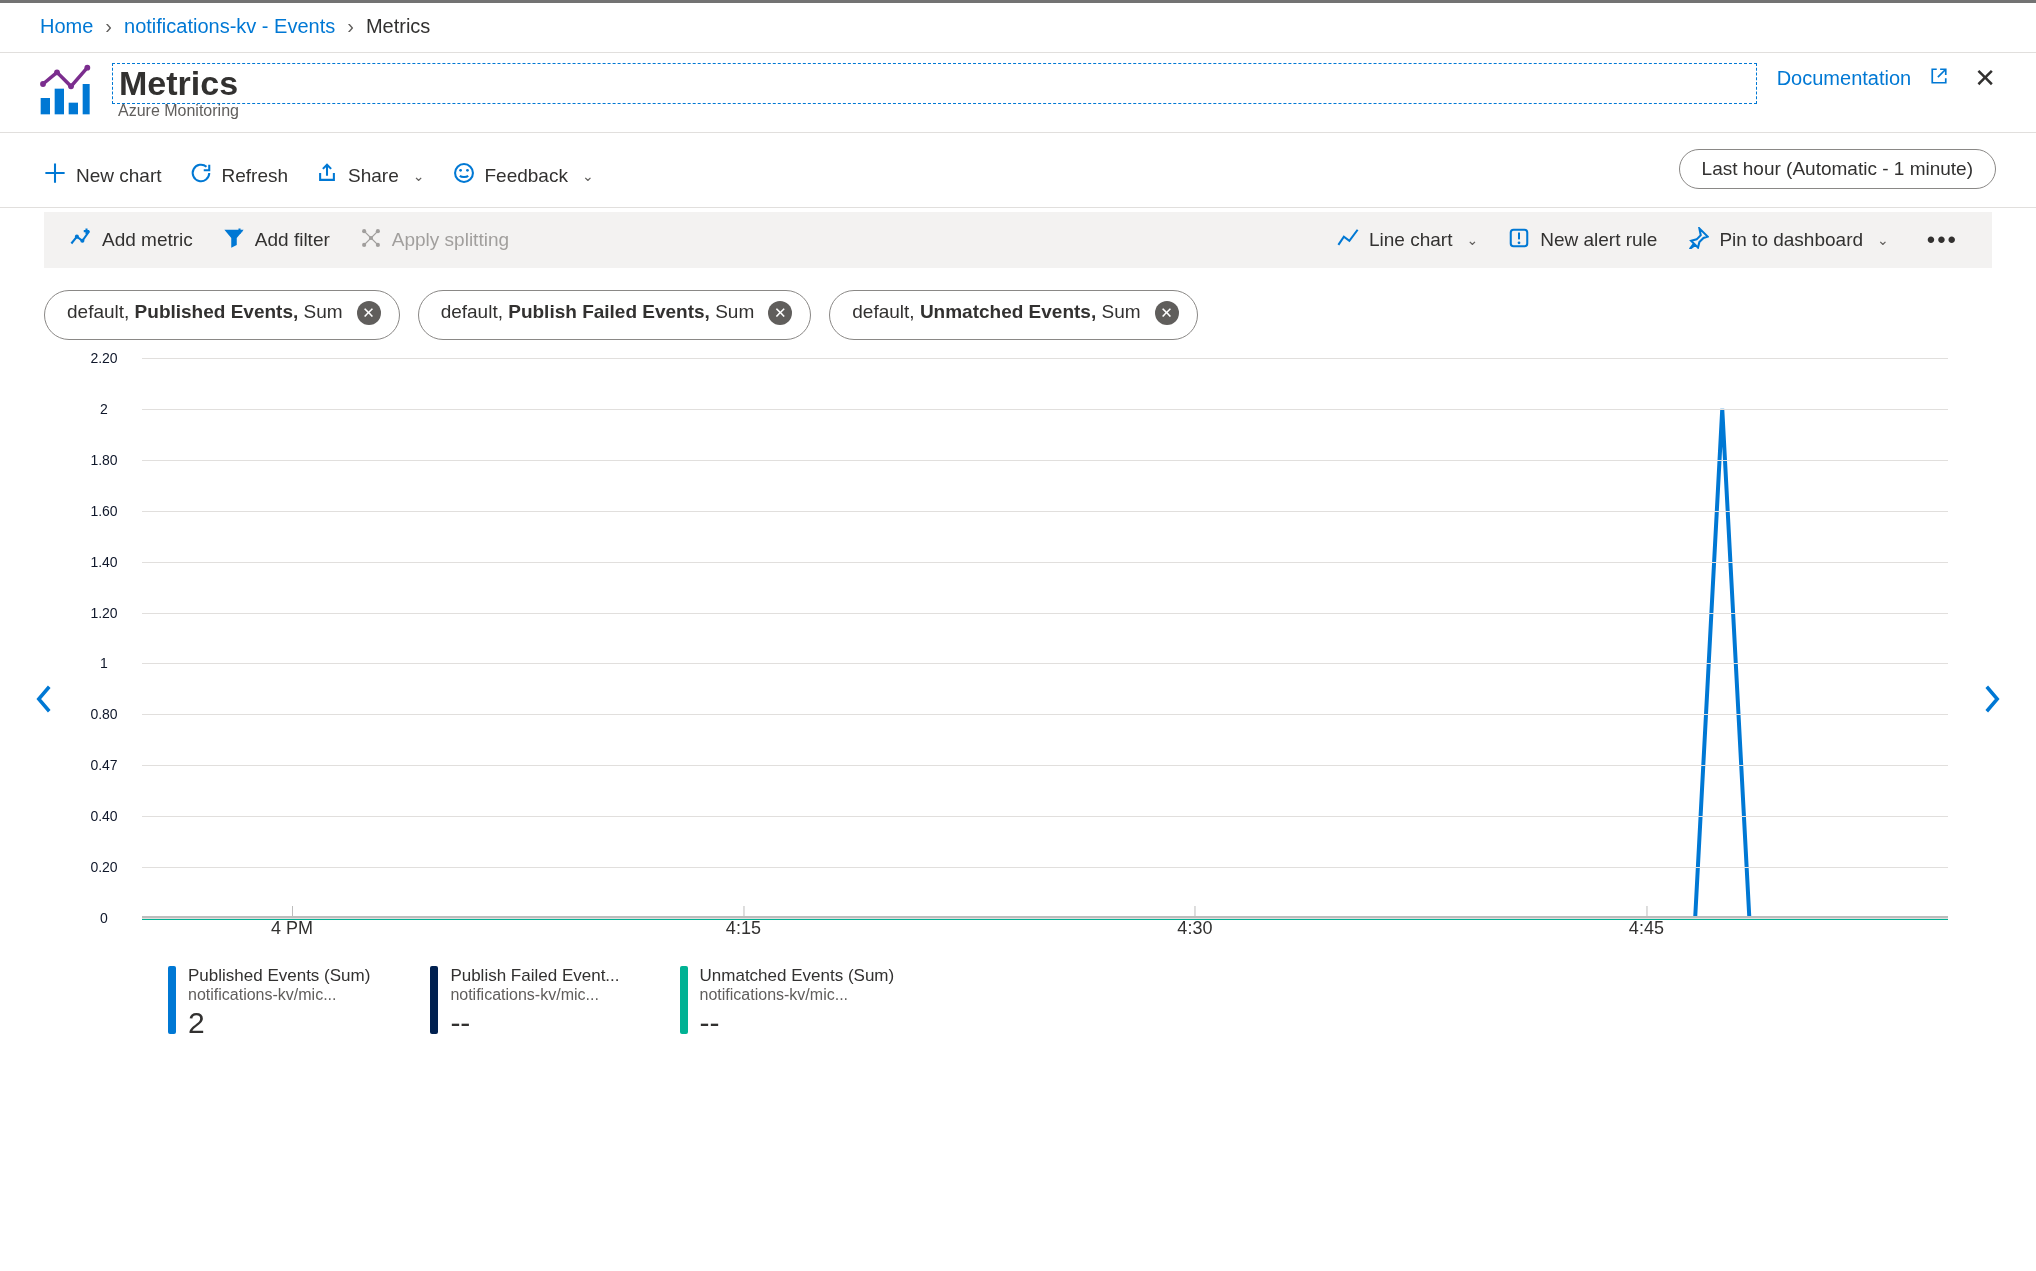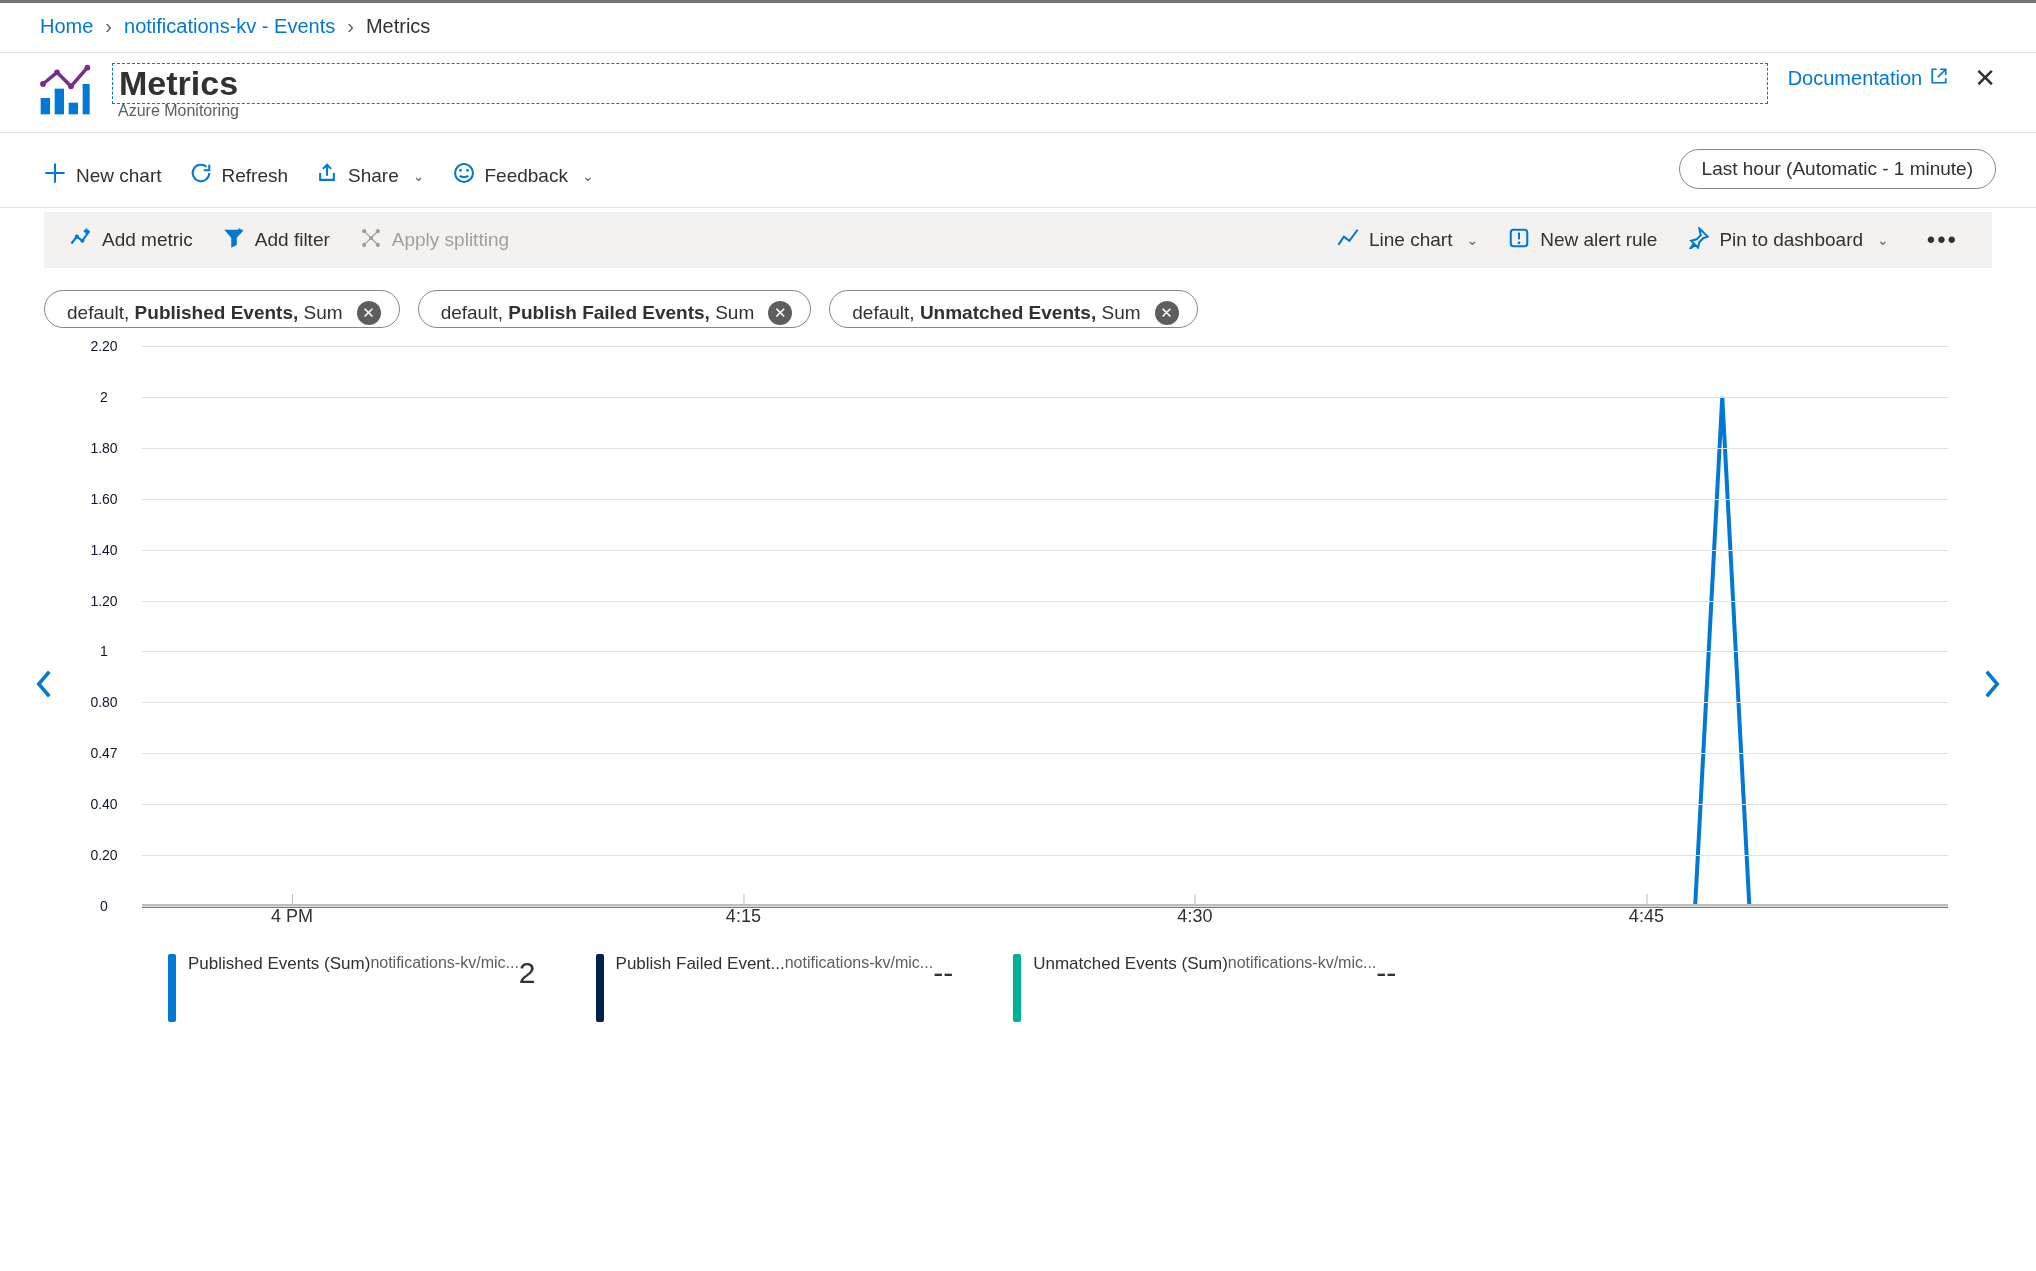--- a/index.html
+++ b/index.html
@@ -40,21 +40,21 @@
   .header-title {
     font-size: 34px;
     font-weight: 600;
     border: 1px dashed #0078d4;
     padding: 0 6px;
     display: inline-block;
     width: calc(100% - 0px);
   }
   .header-subtitle { font-size: 16px; color: #605e5c; margin-top: -2px; padding-left: 6px;}
   .header-right { display:flex; align-items:center; gap: 26px; }
-  .doc-link { color:#0078d4; font-size:20px; display:flex; align-items:center; gap:8px; cursor:pointer;}
+  .doc-link { color:#0078d4; font-size:20px; display:flex; align-items:center; gap:19px; cursor:pointer;}
   .close-x { font-size: 26px; cursor:pointer; }
 
   
   .toolbar {
     display:flex; align-items:flex-end; gap: 28px;
     padding: 16px 40px 18px 44px;
   }
   .tb-btn { display:flex; align-items:center; gap:10px; font-size:19px; cursor:pointer; color:#323130; }
   .tb-btn .ic { color:#0078d4; }
   .tb-chev { font-size:14px; color:#605e5c; margin-left:4px;}
@@ -78,22 +78,22 @@
   .ct-btn.disabled .ic { color:#a19f9d; }
   .ct-spacer { flex:1; }
   .ct-more { font-size:24px; letter-spacing:2px; cursor:pointer; padding:0 8px;}
 
   
   .metric-pills {
     display:flex; gap: 18px; margin: 0 44px 18px 44px;
   }
   .mpill {
     border:1px solid #8a8886; border-radius: 28px;
-    padding: 10px 18px 2px 22px;
-    display:flex; align-items:center; gap:14px;
+    padding: 10px 18px 14px 22px;
+    display:flex; align-items:flex-start; gap:14px;
     font-size:19px; cursor:default;
   }
   .mpill .rm {
     width:24px;height:24px;border-radius:50%;
     background:#605e5c;color:#fff;display:flex;align-items:center;justify-content:center;
     font-size:15px;cursor:pointer;
   }
   .mpill b { font-weight:600; }
 
   
@@ -115,21 +115,21 @@
   .xtick { position:absolute; top:0; transform:translateX(-50%); font-size:18px; color:#323130;}
   .xtick::before { content:""; position:absolute; left:50%; top:-12px; width:1px; height:10px; background:#bdbdbd;}
   svg.lines { position:absolute; left:0; top:0; width:100%; height:100%; overflow:visible;}
 
   
   .legend {
     display:flex; gap: 60px; margin: 14px 0 0 94px;
   }
   .lg-item { display:flex; gap:12px; }
   .lg-swatch { width:8px; height:68px; border-radius:2px;}
-  .lg-texts { display:flex; }
+  .lg-texts { display:flex; flex-direction:column; }
   .lg-title { font-size:17px; font-weight:400; color:#323130;}
   .lg-sub { font-size:16px; color:#605e5c; }
   .lg-val { font-size:30px; font-weight:400; margin-top:2px;}
 </style>
 </head>
 <body>
 
 <nav class="breadcrumb">
   <a>Home</a>
   <span class="sep">›</span>

